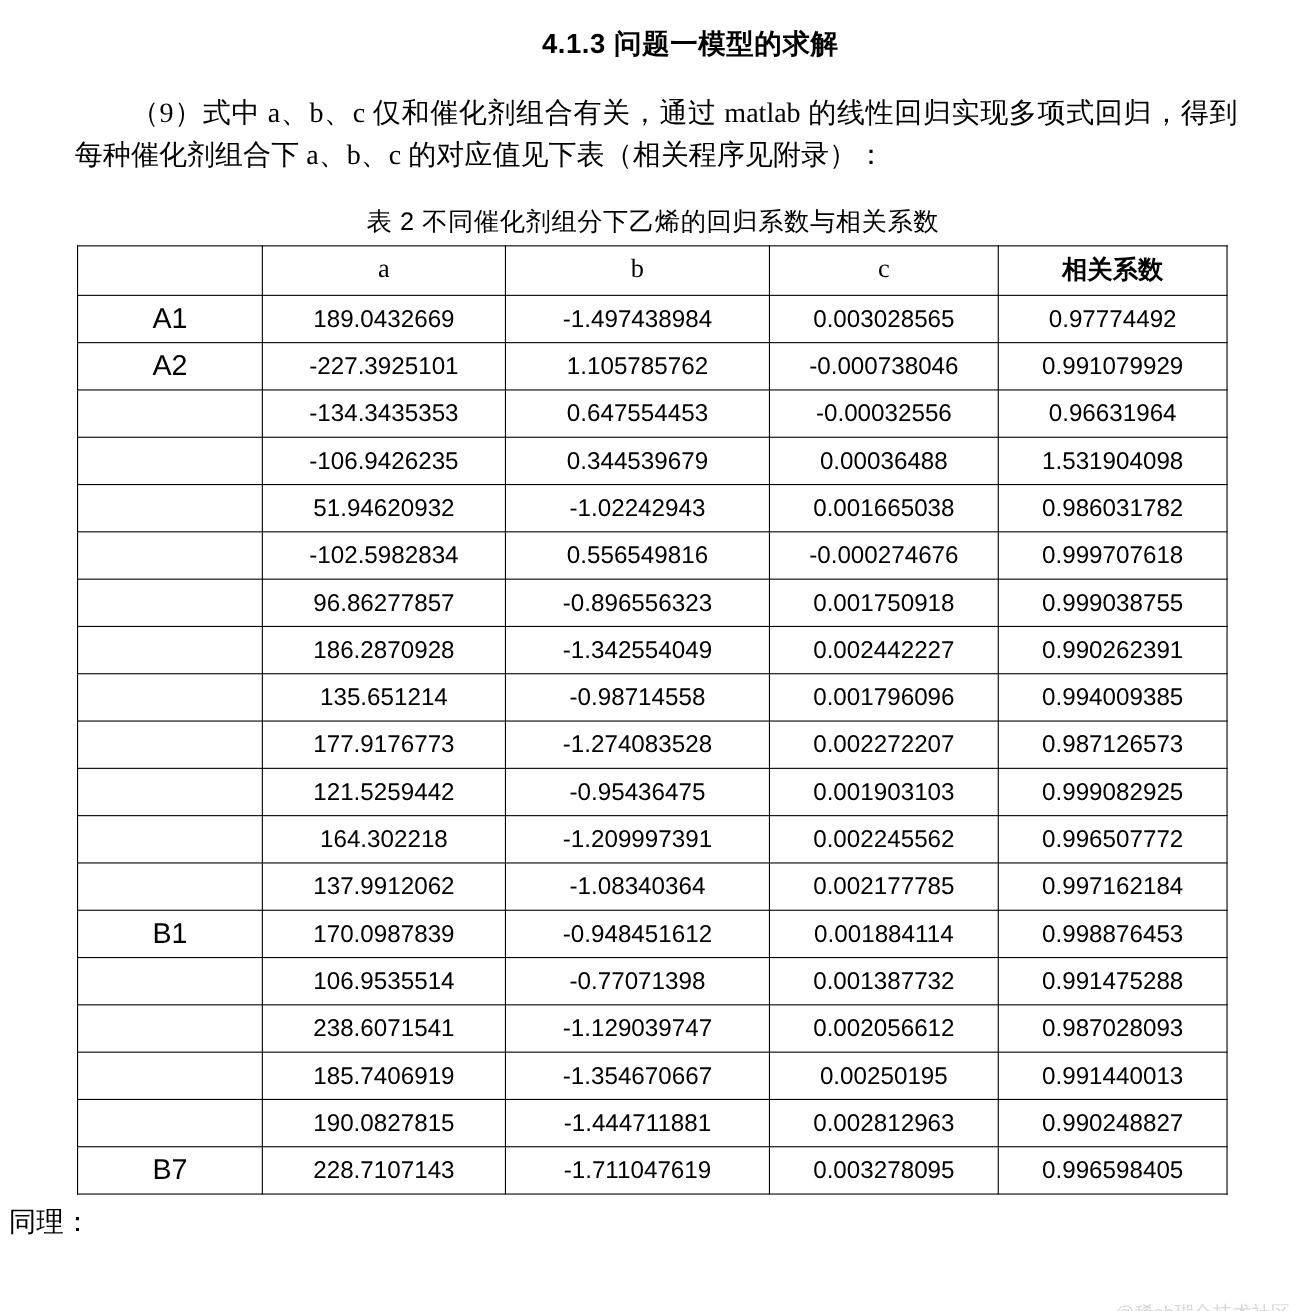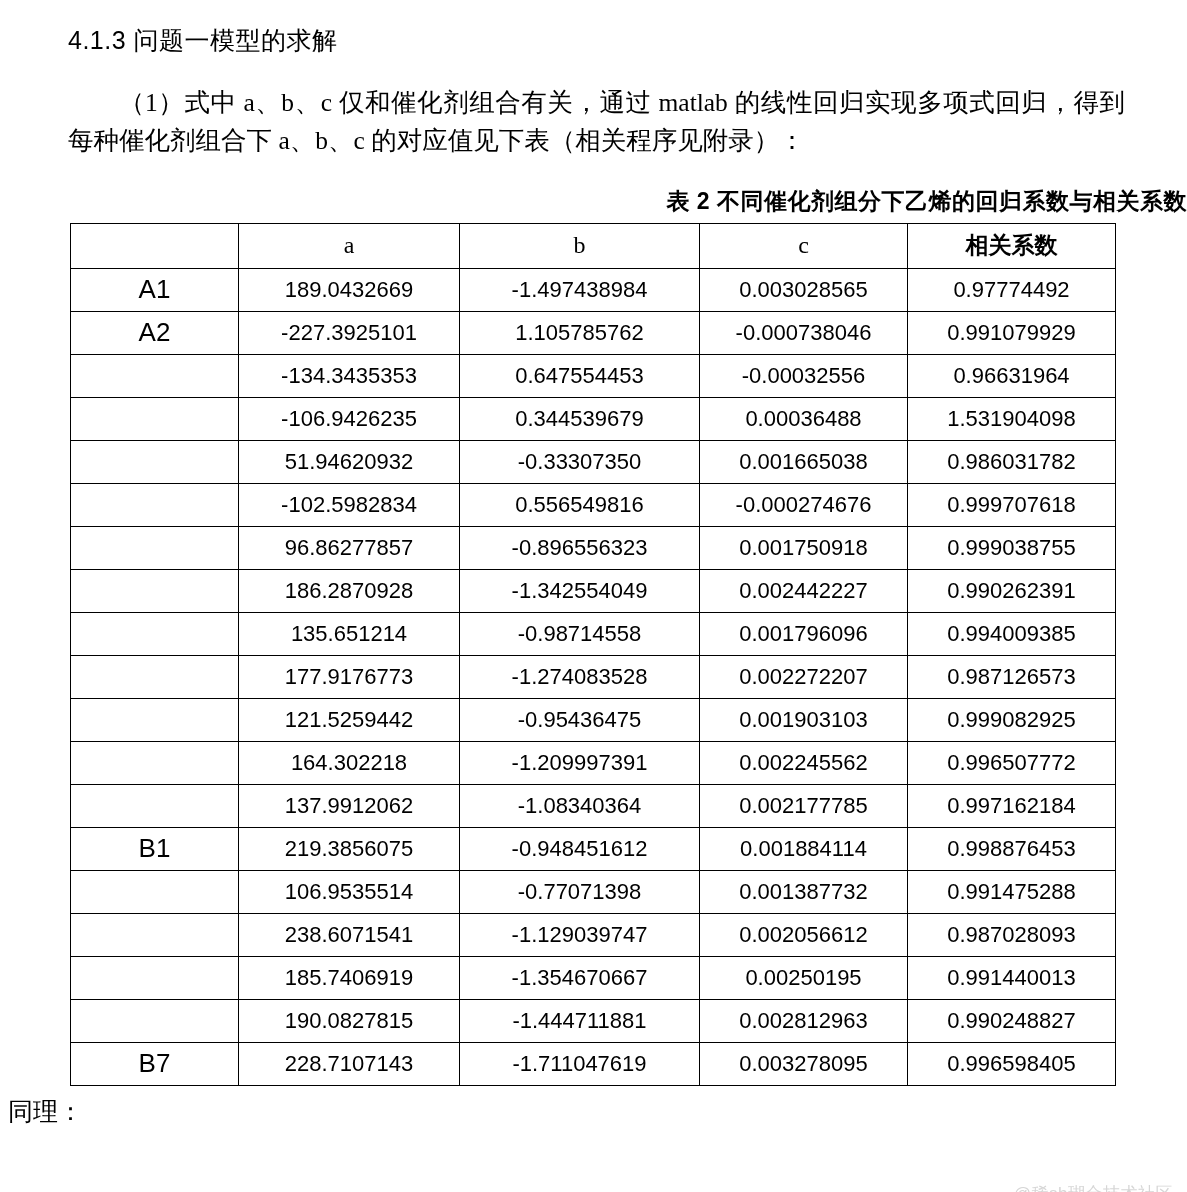--- a/index.html
+++ b/index.html
@@ -19,42 +19,43 @@
     position: relative;
     width: 1187px;
     height: 1192px;
     box-sizing: border-box;
   }
 
   
   .heading {
     font-family: "Liberation Sans", "DejaVu Sans", sans-serif;
     font-size: 25px;
-    font-weight: normal;
+    font-weight: bold;
     letter-spacing: 0.5px;
     padding: 4px 0 2px 68px;
     line-height: 1.2;
+    text-align: center;
   }
 
   
   .para {
     font-size: 25.5px;
     line-height: 38px;
     padding: 2px 62px 0 68px;
     text-align: justify;
     text-justify: inter-ideograph;
     text-indent: 2em;
   }
 
   
   .table-caption {
     font-family: "Liberation Sans", "DejaVu Sans", sans-serif;
     font-size: 23px;
-    font-weight: bold;
-    text-align: right;
+    font-weight: normal;
+    text-align: center;
     margin-top: 14px;
     margin-bottom: 6px;
     letter-spacing: 0.5px;
   }
 
   
   .table-wrap {
     padding: 0 72px 0 70px;
   }
   table.reg {
@@ -114,21 +115,21 @@
     user-select: none;
   }
 </style>
 </head>
 <body>
 
 <div class="page">
 
   <h2 class="heading">4.1.3  问题一模型的求解</h2>
 
-  <p class="para">（1）式中 a、b、c 仅和催化剂组合有关，通过 matlab 的线性回归实现多项式回归，得到每种催化剂组合下 a、b、c 的对应值见下表（相关程序见附录）：</p>
+  <p class="para">（9）式中 a、b、c 仅和催化剂组合有关，通过 matlab 的线性回归实现多项式回归，得到每种催化剂组合下 a、b、c 的对应值见下表（相关程序见附录）：</p>
 
   <div class="table-caption">表 2 不同催化剂组分下乙烯的回归系数与相关系数</div>
 
   <div class="table-wrap">
     <table class="reg">
       <colgroup>
         <col class="c-label">
           <col class="c-a">
           <col class="c-b">
           <col class="c-c">
@@ -168,21 +169,21 @@
           <tr>
             <td class="label"></td>
             <td>-106.9426235</td>
             <td>0.344539679</td>
             <td>0.00036488</td>
             <td>1.531904098</td>
           </tr>
           <tr>
             <td class="label"></td>
             <td>51.94620932</td>
-            <td>-0.33307350</td>
+            <td>-1.02242943</td>
             <td>0.001665038</td>
             <td>0.986031782</td>
           </tr>
           <tr>
             <td class="label"></td>
             <td>-102.5982834</td>
             <td>0.556549816</td>
             <td>-0.000274676</td>
             <td>0.999707618</td>
           </tr>
@@ -230,21 +231,21 @@
           </tr>
           <tr>
             <td class="label"></td>
             <td>137.9912062</td>
             <td>-1.08340364</td>
             <td>0.002177785</td>
             <td>0.997162184</td>
           </tr>
           <tr>
             <td class="label">B1</td>
-            <td>219.3856075</td>
+            <td>170.0987839</td>
             <td>-0.948451612</td>
             <td>0.001884114</td>
             <td>0.998876453</td>
           </tr>
           <tr>
             <td class="label"></td>
             <td>106.9535514</td>
             <td>-0.77071398</td>
             <td>0.001387732</td>
             <td>0.991475288</td>

